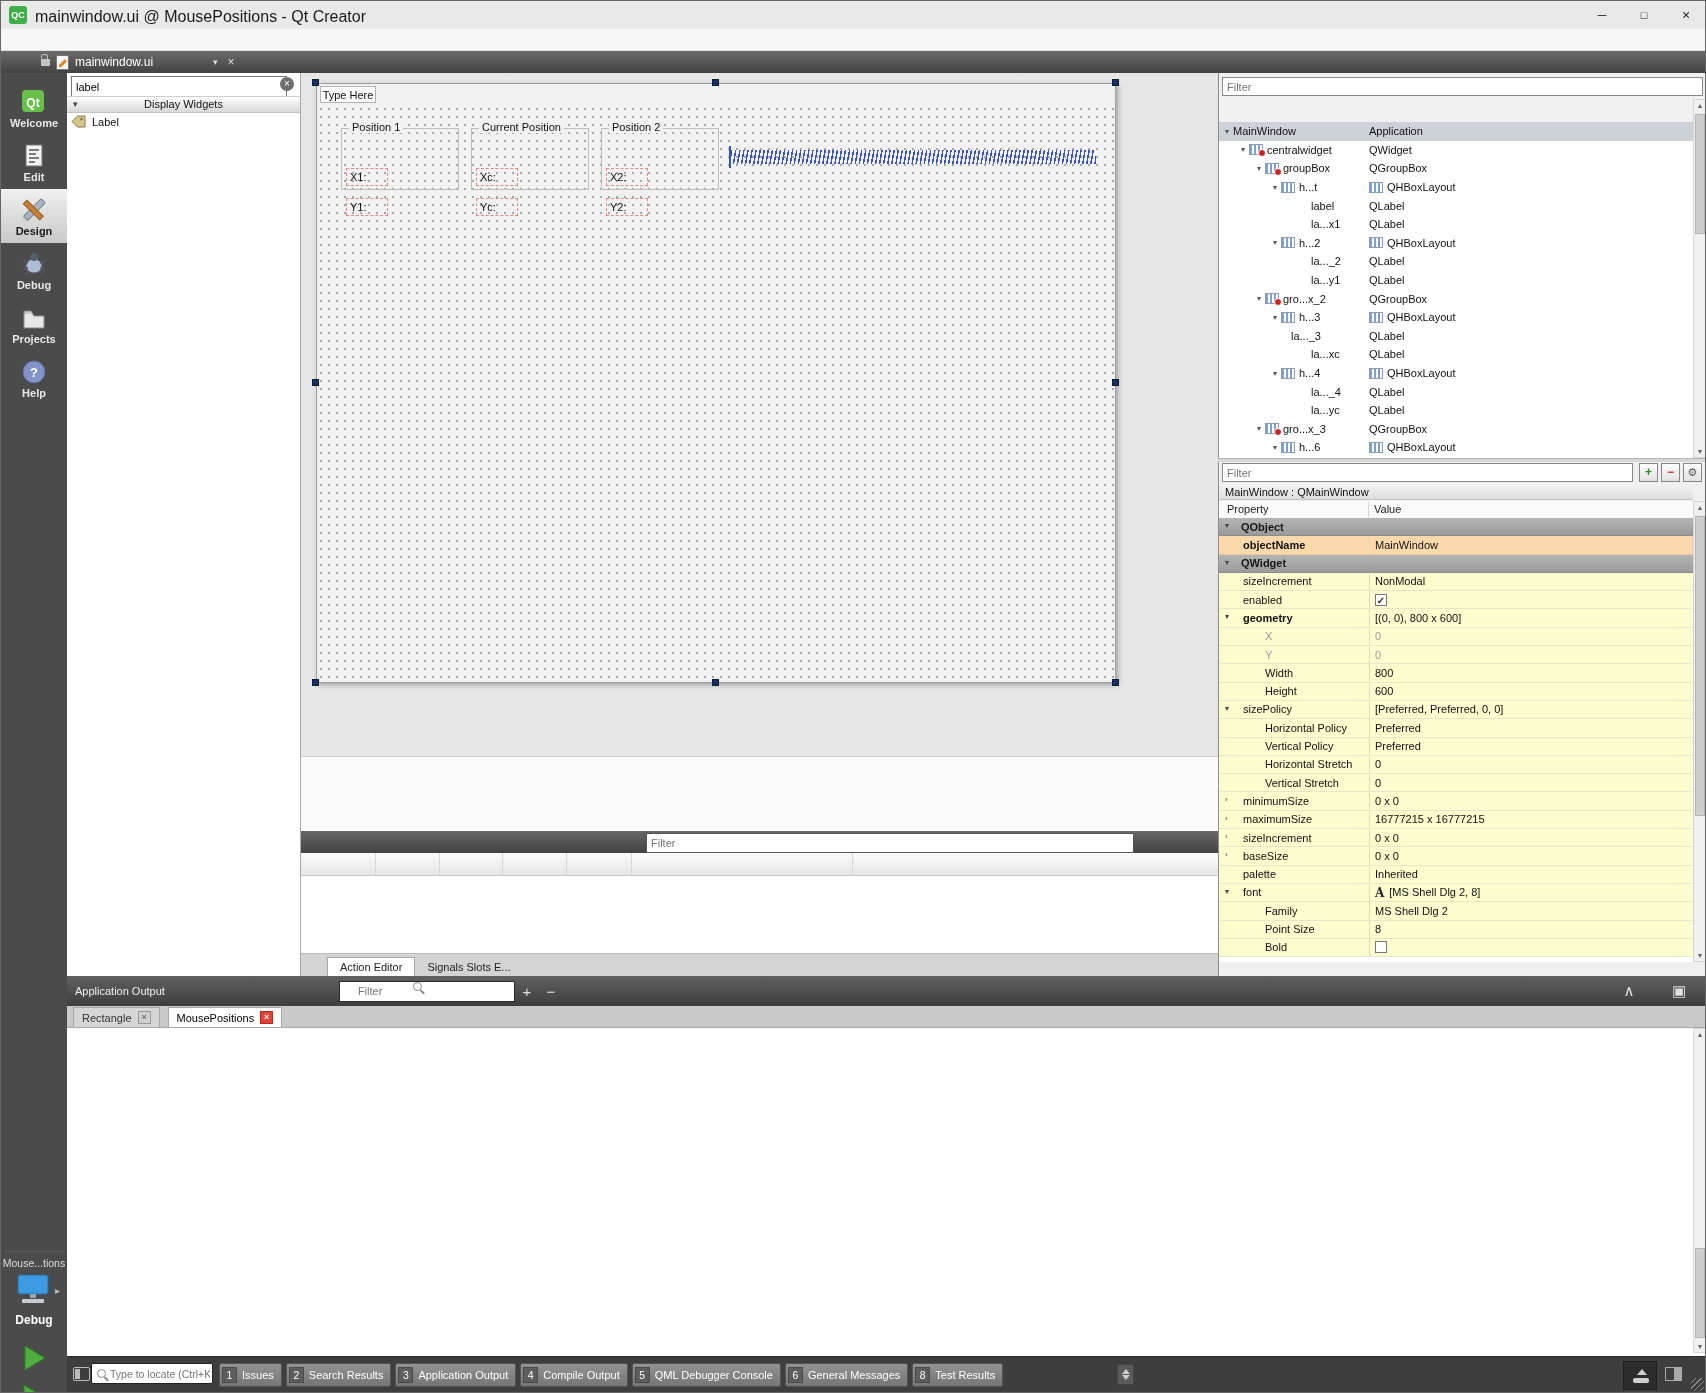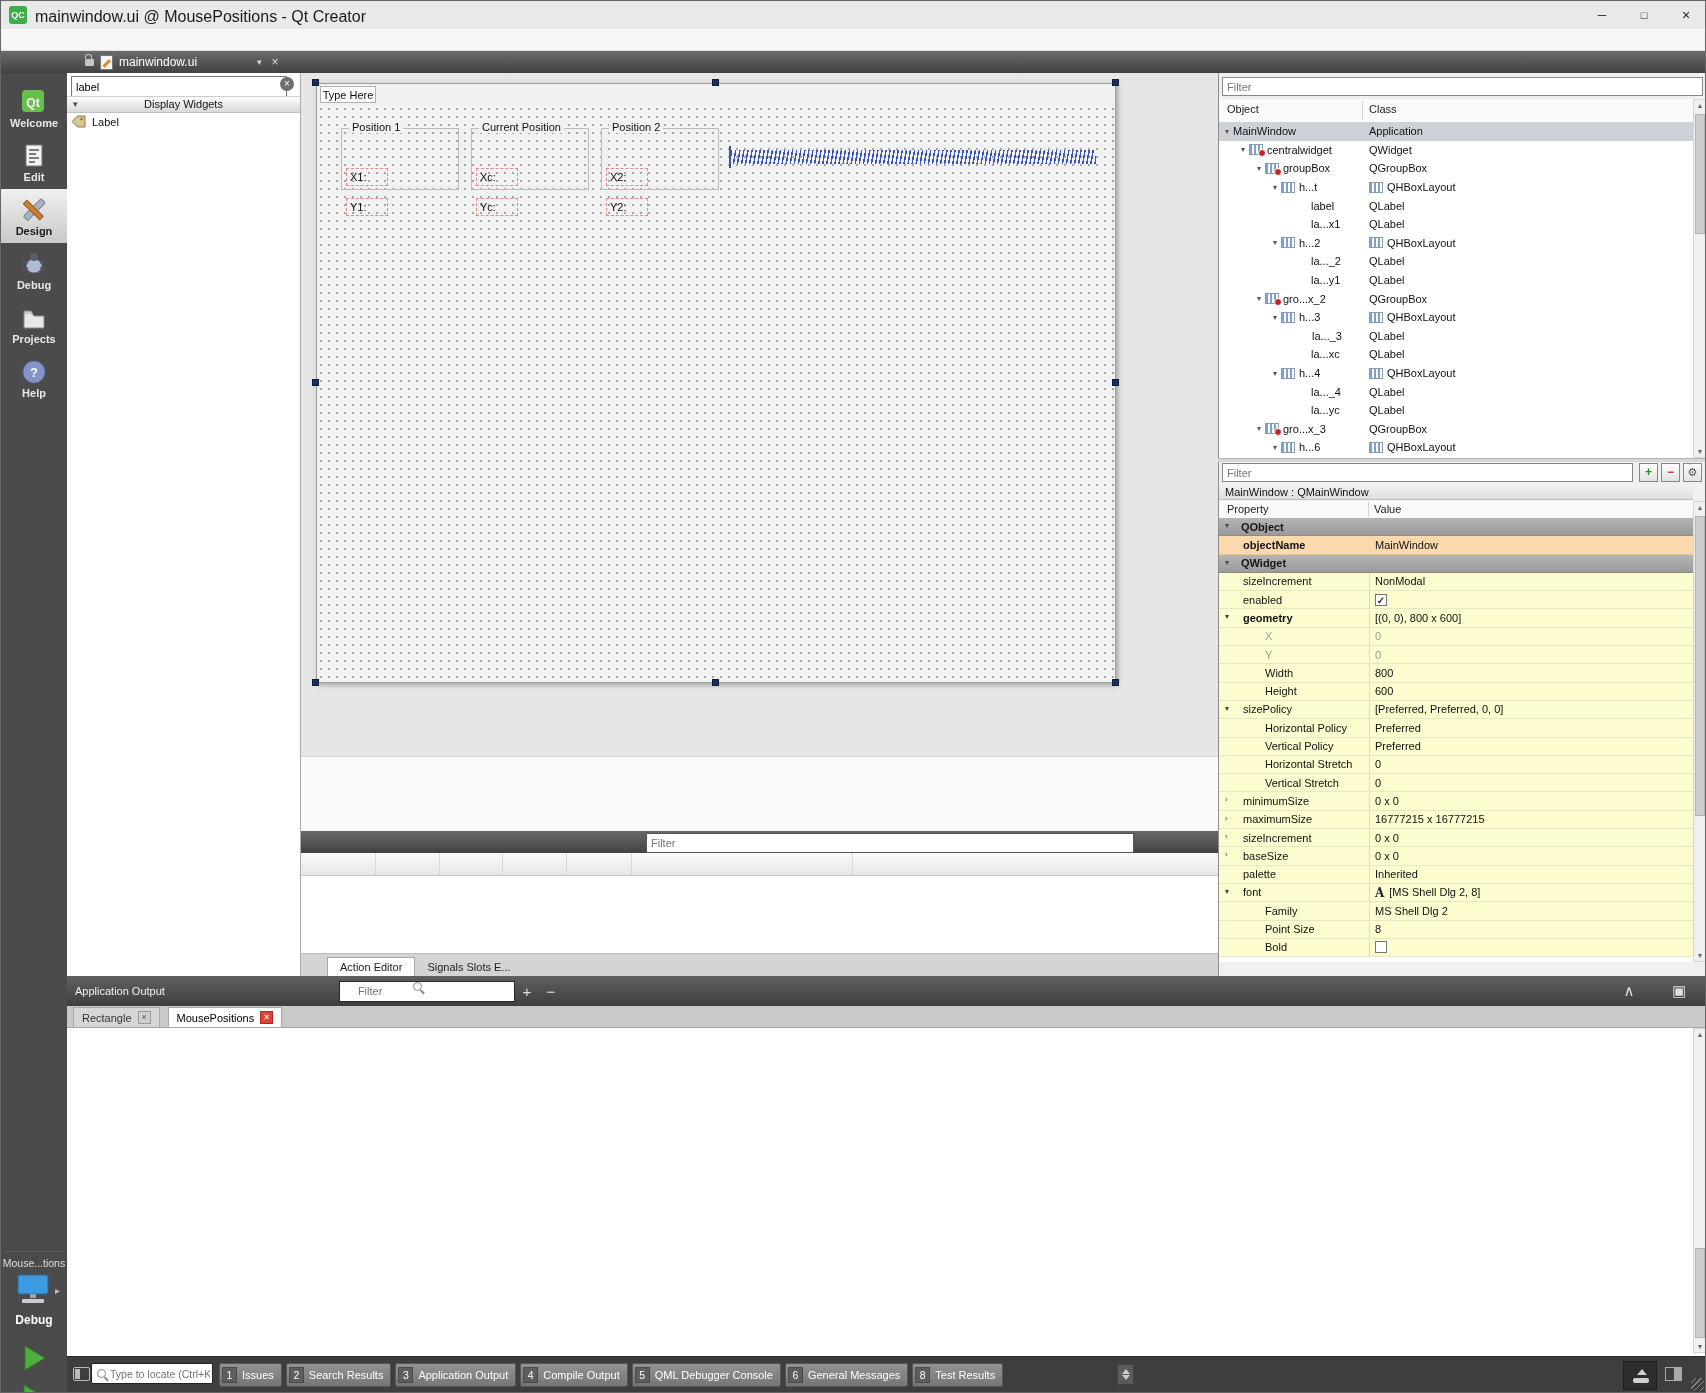--- a/index.html
+++ b/index.html
@@ -17,21 +17,21 @@
   #btn-min{left:1580px;} #btn-max{left:1622px;font-size:11px;} #btn-close{left:1664px;font-size:14px;}
 
   
   #menubar{left:0;top:28px;width:1706px;height:22px;background:#f7f7f7;border-bottom:1px solid #e0e0e0;
            display:flex;align-items:center;padding-left:8px;box-sizing:border-box;}
   .mitem{padding:2px 10px;font-size:12px;color:#1a1a1a;}
 
   
   #maintoolbar{left:0;top:50px;width:1706px;height:22px;background:linear-gradient(#6b6b6b,#424242);
                display:flex;align-items:center;box-sizing:border-box;}
-  #docsel{display:flex;align-items:center;margin-left:84px;color:#f0f0f0;}
+  #docsel{display:flex;align-items:center;margin-left:40px;color:#f0f0f0;}
   .lock{width:9px;height:7px;background:#c4c4c4;border-radius:1px;position:relative;margin-right:6px;}
   .lock::before{content:"";position:absolute;width:5px;height:4px;border:1.5px solid #c4c4c4;border-bottom:none;
                 border-radius:3px 3px 0 0;left:0px;top:-5px;}
   .docp{width:11px;height:13px;background:#f4f4f4;border:1px solid #777;position:relative;margin-right:6px;}
   .docp::after{content:"";position:absolute;width:9px;height:2.5px;background:#e0862a;transform:rotate(-45deg);left:1px;top:6px;}
   #docname{font-size:12px;color:#fff;margin-right:60px;}
   #docarrow{color:#ddd;font-size:9px;margin-right:10px;}
   #docclose{color:#ddd;font-size:12px;margin-right:10px;}
   #toolbar-icons{display:flex;align-items:center;gap:3px;}
   .tbi{width:15px;height:16px;text-align:center;line-height:16px;font-size:11px;color:#b9c8da;font-weight:bold;}
@@ -408,25 +408,20 @@
       <span class="aecol" style="width: 220px;"></span>
     </div>
   <div class="abs" id="ae-body"></div>
   <div class="abs" id="ae-tabs">
     <span class="aetab active">Action Editor</span>
     <span class="aetab">Signals  Slots E...</span>
   </div>
 
   <div class="abs" id="rightdock"></div>
   <input class="abs dockinput" id="ot-filter" placeholder="Filter" style="">
-  <div class="abs" id="ot-header">
-    <span class="hcell" id="ot-hobj">Object</span>
-    <span class="vline"></span>
-    <span class="hcell" id="ot-hcls">Class</span>
-  </div>
   <div class="abs" id="tree-rows">
 
   <div class="trow sel" style="padding-left: 2px;">
         <span class="texp">▾</span>
 
         <span class="tobj">MainWindow</span>
         <span class="tcls">
           <span>Application</span>
         </span>
       </div>
@@ -502,21 +497,21 @@
       </div>
       <div class="trow i-hbox cicon" style="padding-left: 50px;">
         <span class="texp">▾</span>
         <span class="ticon"></span>
         <span class="tobj">h...3</span>
         <span class="tcls">
           <span class="ticon2"></span>
           <span>QHBoxLayout</span>
         </span>
       </div>
-      <div class="trow" style="padding-left: 93px; text-align: right;">
+      <div class="trow" style="padding-left: 72px; text-align: right;">
 
         <span class="tobj">la..._3</span>
         <span class="tcls">
           <span>QLabel</span>
         </span>
       </div>
       <div class="trow" style="padding-left: 92px;">
 
         <span class="tobj">la...xc</span>
         <span class="tcls">

